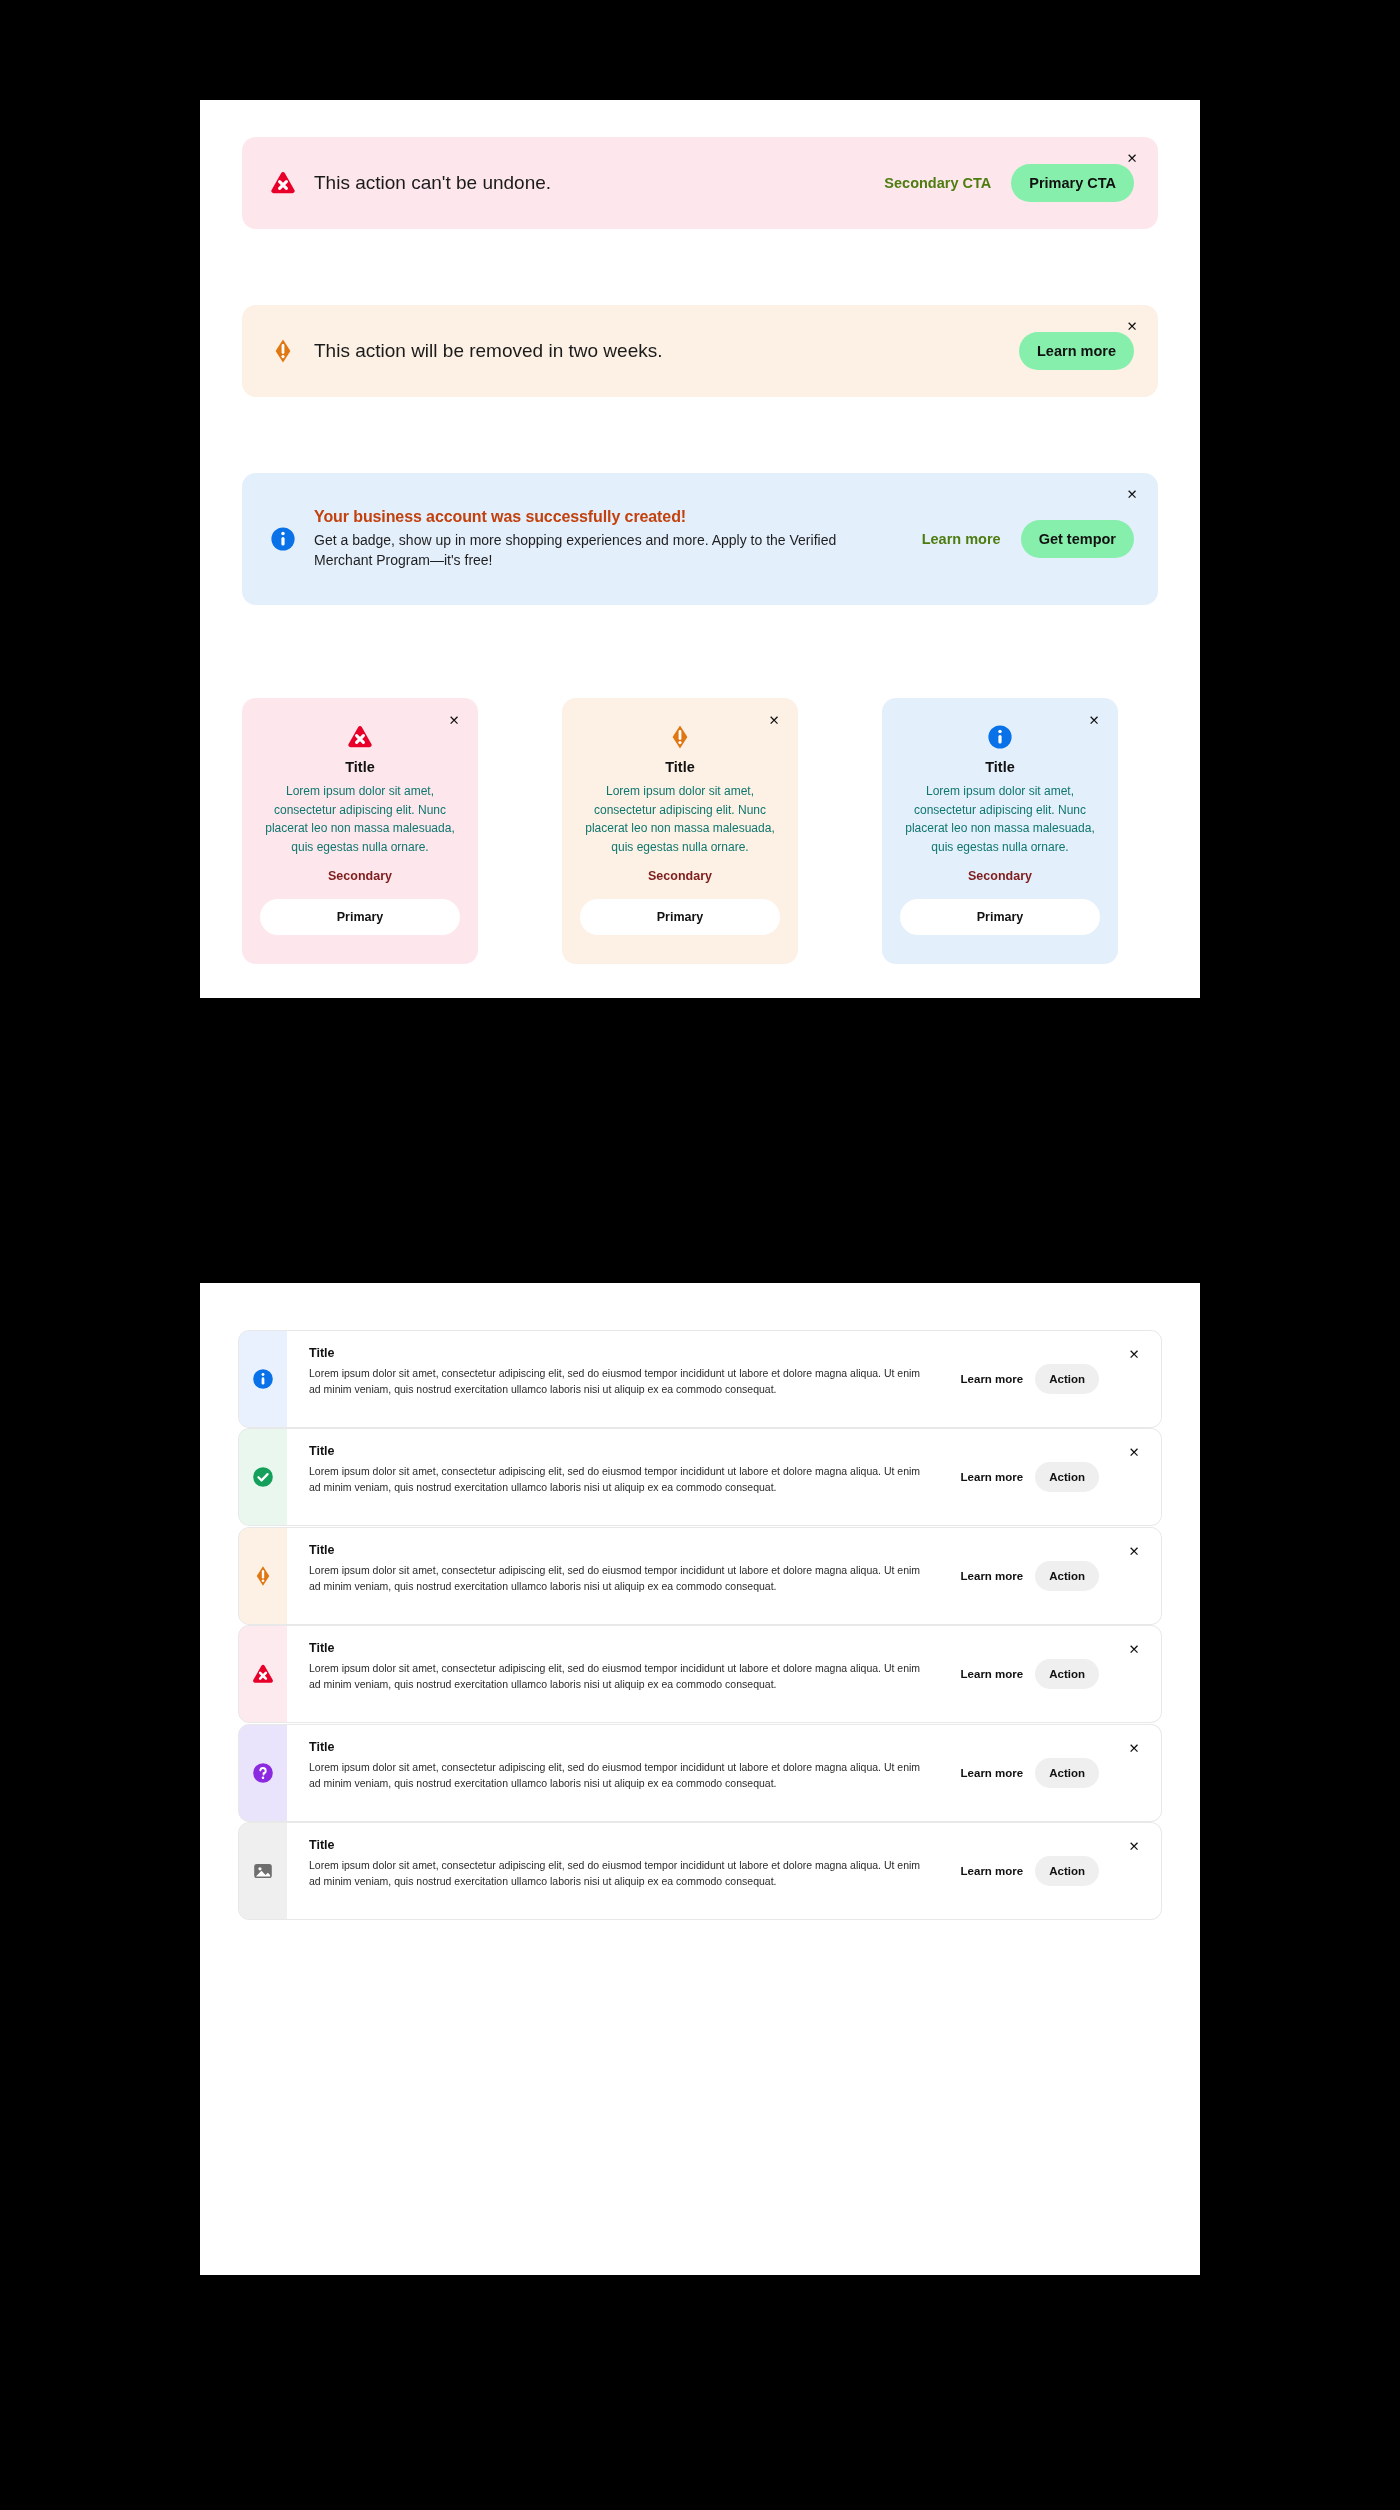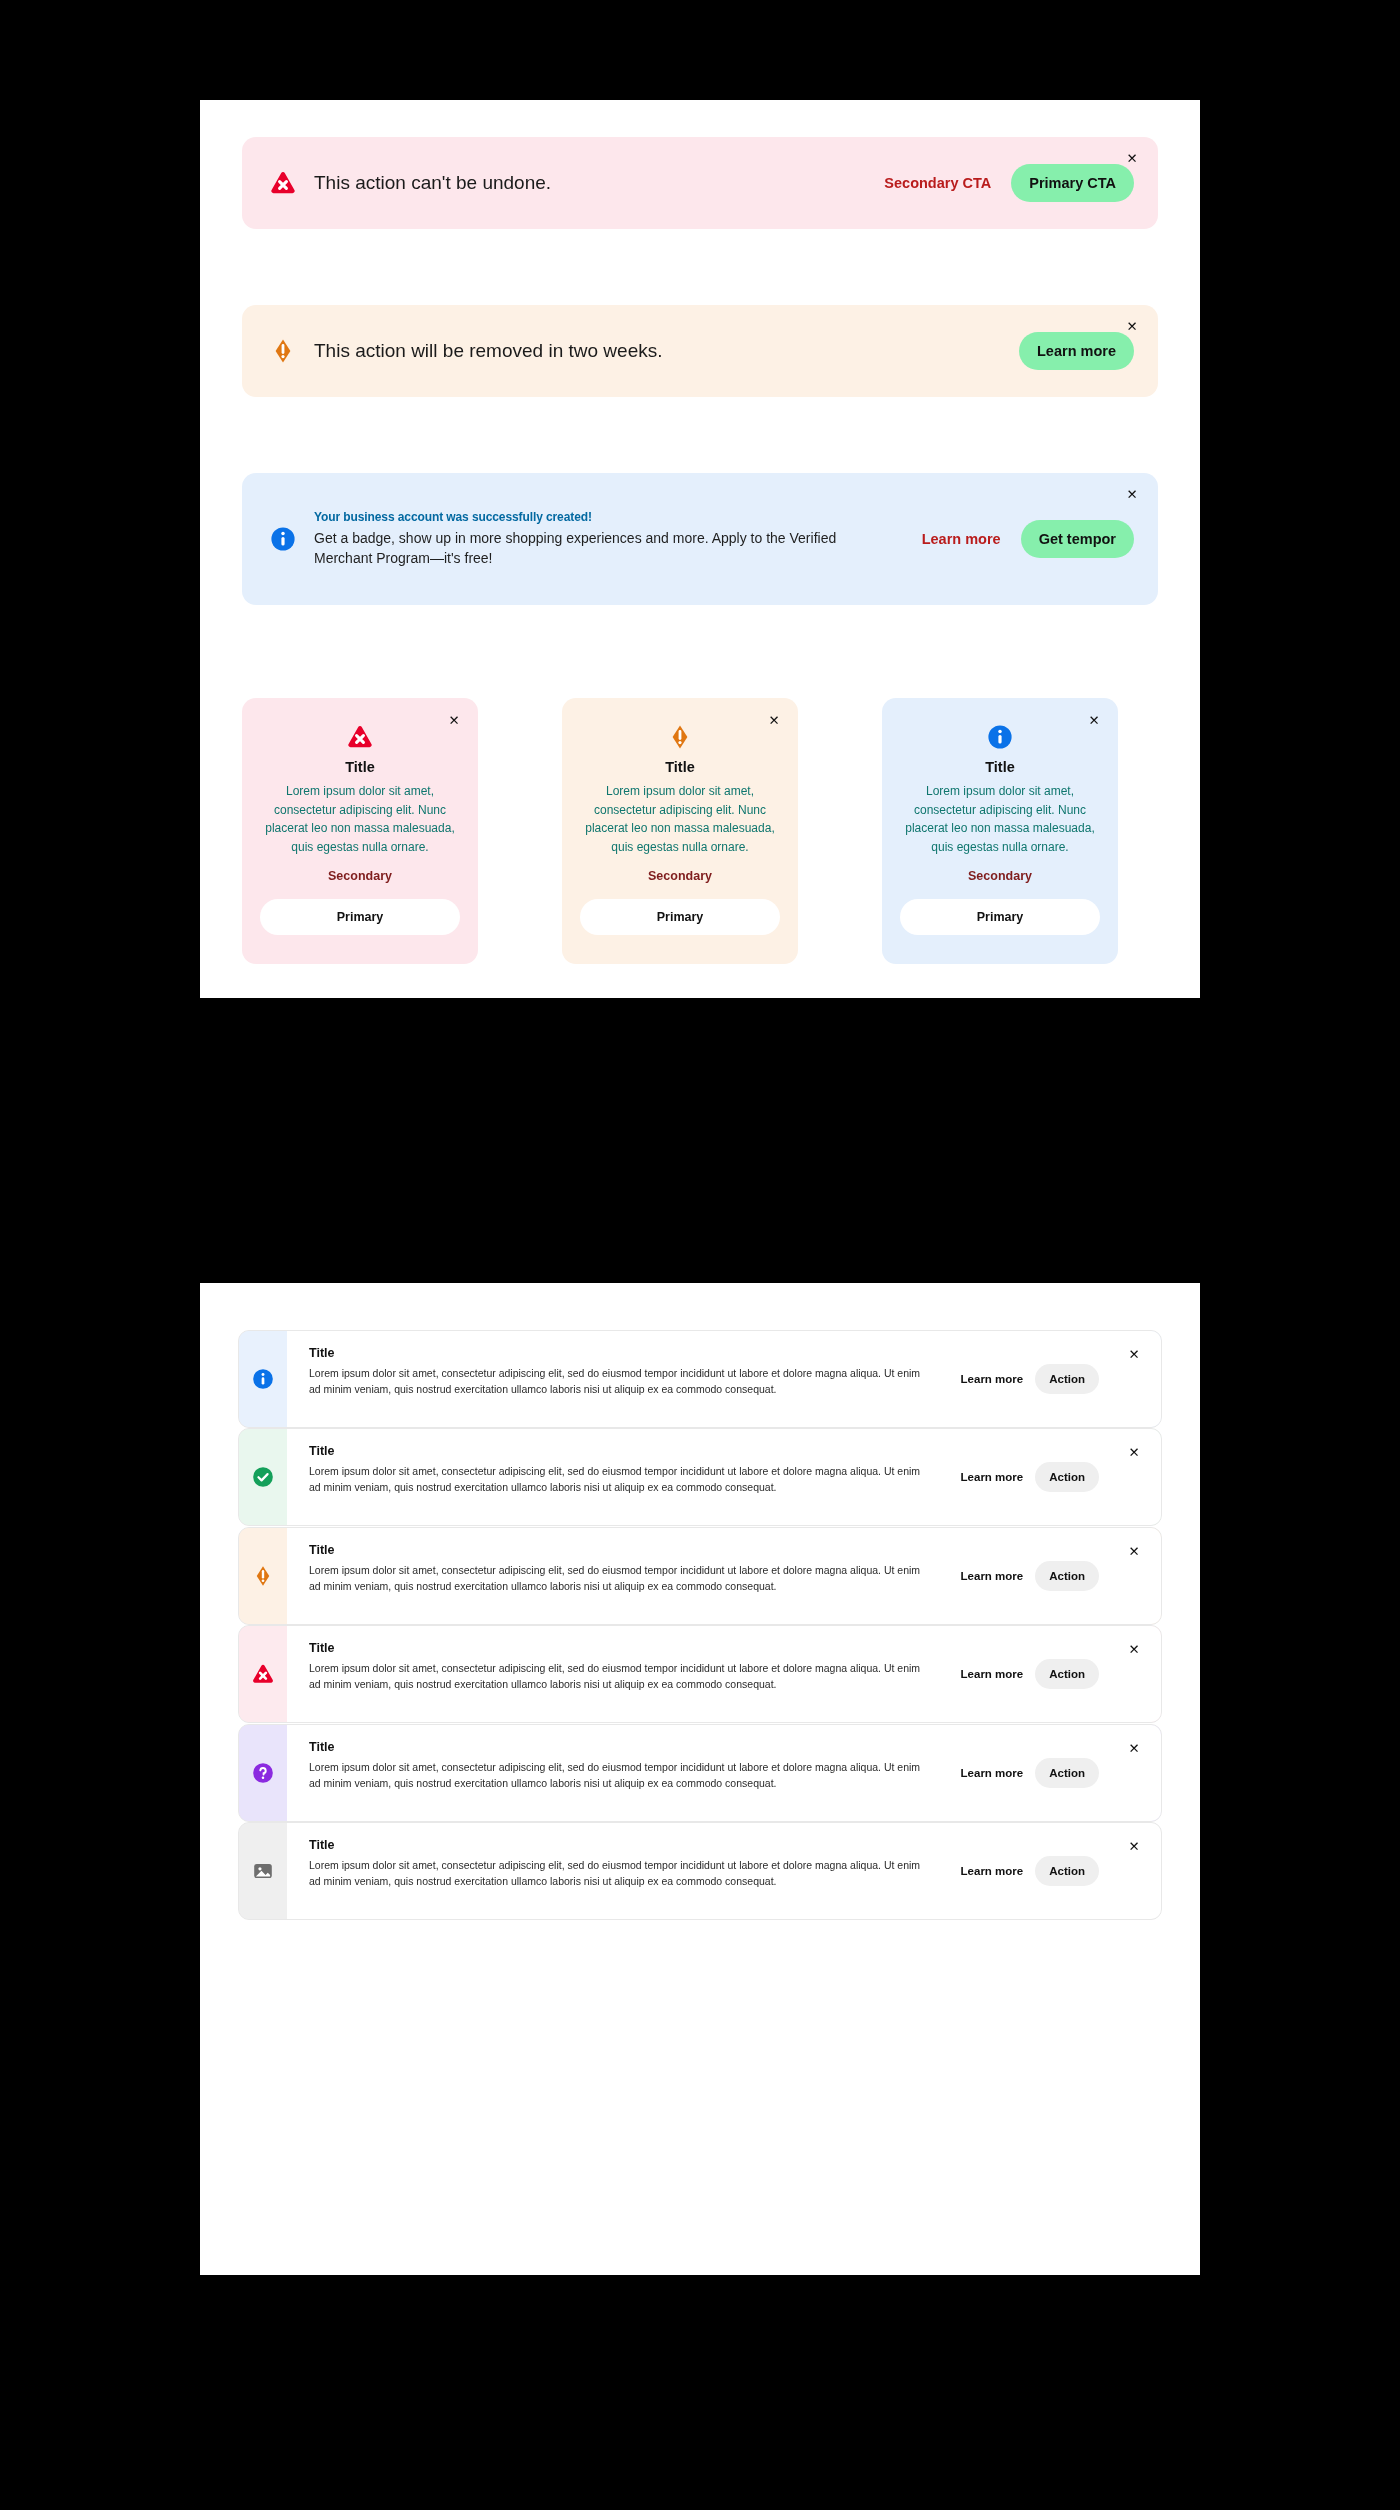--- a/index.html
+++ b/index.html
@@ -50,44 +50,44 @@
     top: 50%;
     transform: translateY(-50%);
     max-width: 540px;
   }
   .banner-msg {
     font-size: 19px;
     color: #1b1b1b;
     line-height: 1.45;
   }
   .banner-title {
-    font-size: 12px;
-    font-weight: bold;
-    color: #0369a1;
+    font-size: 16px;
+    font-weight: bold;
+    color: #c2410c;
     margin-bottom: 5px;
     letter-spacing: -0.1px;
   }
   .banner-desc {
     font-size: 14px;
     color: #1f1f1f;
     line-height: 1.42;
   }
   .banner-actions {
     position: absolute;
     right: 24px;
     top: 50%;
     transform: translateY(-50%);
     display: flex;
     align-items: center;
     gap: 6px;
   }
   .link-btn {
     font-size: 14.5px;
     font-weight: bold;
-    color: #b91c1c;
+    color: #4d7c0f;
     background: transparent;
     border: none;
     padding: 10px 14px;
     border-radius: 999px;
     cursor: pointer;
     white-space: nowrap;
     font-family: inherit;
   }
   .pill-btn {
     font-size: 14.5px;

